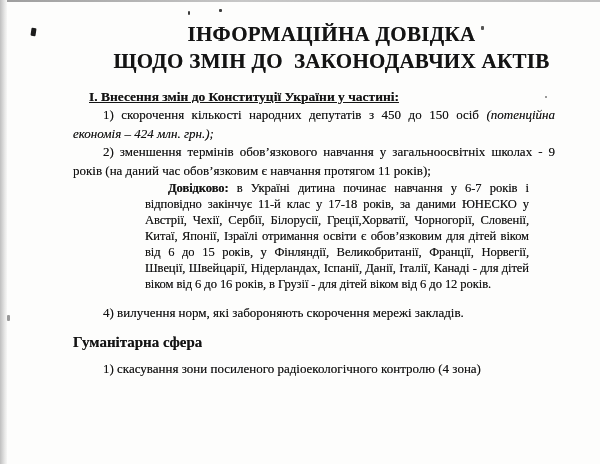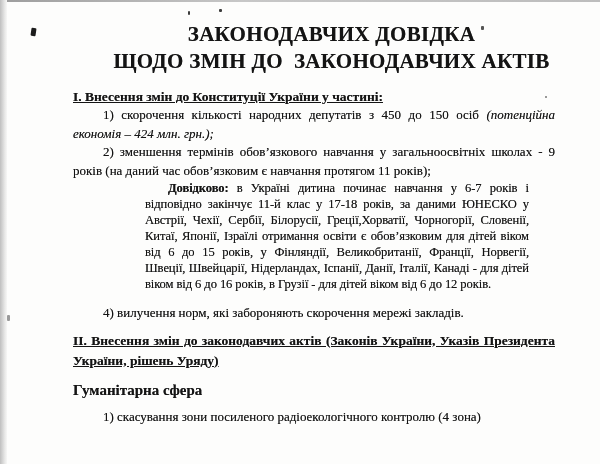--- a/index.html
+++ b/index.html
@@ -33,21 +33,21 @@
     padding-left:35px;
     font-weight:bold;
     font-size:21px;
     line-height:27px;
     letter-spacing:0.3px;
   }
   .title .t2{white-space:pre-wrap;}
   .h1{
     margin-top:13px;
     font-size:13.5px;line-height:18px;
-    font-weight:bold;text-decoration:underline;
+    font-weight:bold;text-decoration:underline;margin-left:16px;
   }
   p.body{
     margin:0;
     font-size:13px;line-height:18.5px;
     text-align:justify;text-indent:30px;
   }
   p.ref{
     margin:0 26px 12px 72px;
     font-size:12.6px;line-height:16px;
     text-align:justify;text-indent:23px;
@@ -85,35 +85,34 @@
   <div class="edge-left"></div>
   <div class="speck s1"></div>
   <div class="speck s2"></div>
   <div class="speck s3"></div>
   <div class="speck s4"></div>
   <div class="speck s5"></div>
   <div class="speck s6"></div>
 
   <div class="doc">
     <div class="title">
-      <div>ЗАКОНОДАВЧИХ ДОВІДКА</div>
+      <div>ІНФОРМАЦІЙНА ДОВІДКА</div>
       <div class="t2">ЩОДО ЗМІН ДО  ЗАКОНОДАВЧИХ АКТІВ</div>
     </div>
 
     <div class="h1">І. Внесення змін до Конституції України у частині:</div>
 
     <p class="body"><span>1) скорочення кількості народних депутатів з 450 до 150 осіб </span><span class="it">(потенційна економія – 424 млн. грн.);</span></p>
 
     <p class="body">2) зменшення  термінів обов’язкового навчання у загальноосвітніх школах - 9 років (на даний час обов’язковим є навчання протягом 11 років);</p>
 
     <p class="ref"><span class="b">Довідково:</span><span> в Україні дитина починає навчання у 6-7 років і відповідно закінчує 11-й клас у 17-18 років, за даними ЮНЕСКО у Австрії, Чехії, Сербії, Білорусії, Греції,Хорватії, Чорногорії, Словенії,  Китаї, Японії, Ізраїлі отримання освіти є обов’язковим для дітей віком від 6 до 15 років, у Фінляндії, Великобританії, Франції, Норвегії, Швеції, Швейцарії, Нідерландах, Іспанії, Данії, Італії, Канаді  -  для дітей віком від 6 до 16 років, в Грузії - для дітей віком від 6 до 12 років.</span></p>
 
 
     <p class="body">4) вилучення норм, які забороняють скорочення мережі закладів.</p>
 
-    <div class="h2">ІІ. Внесення змін до законодавчих актів (Законів України, Указів Президента України, рішень Уряду)</div>
 
     <div class="sub">Гуманітарна сфера</div>
 
     <p class="body last">1) скасування зони посиленого радіоекологічного контролю (4 зона)</p>
   </div>
 
 </div>
 
 </body></html>

